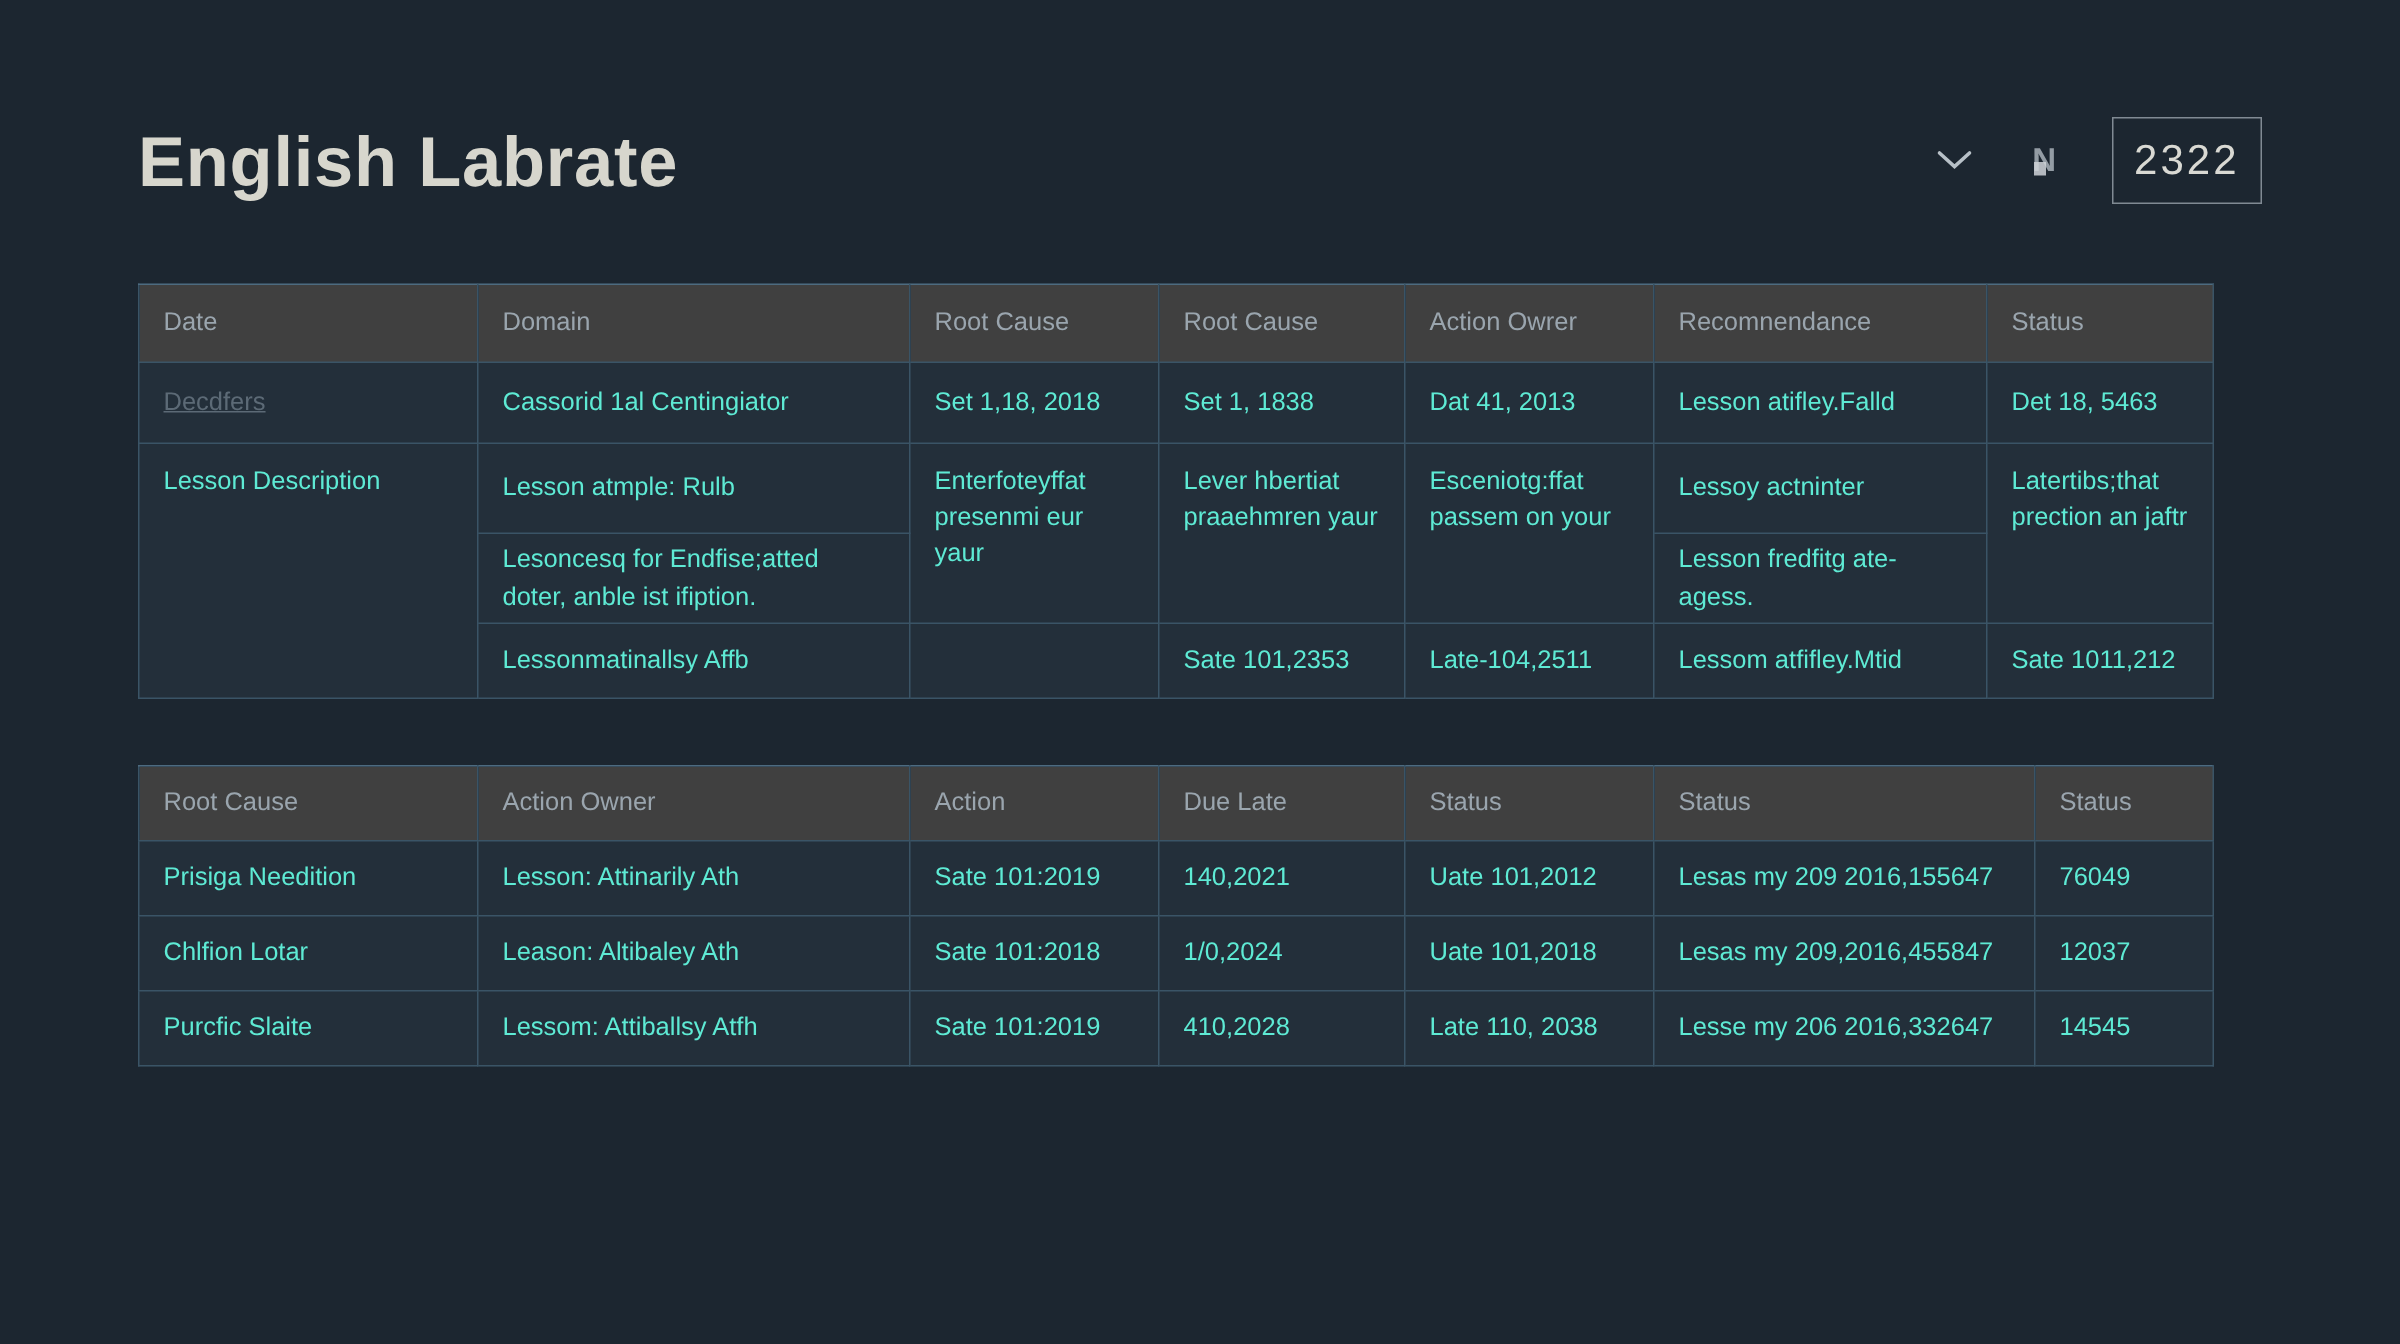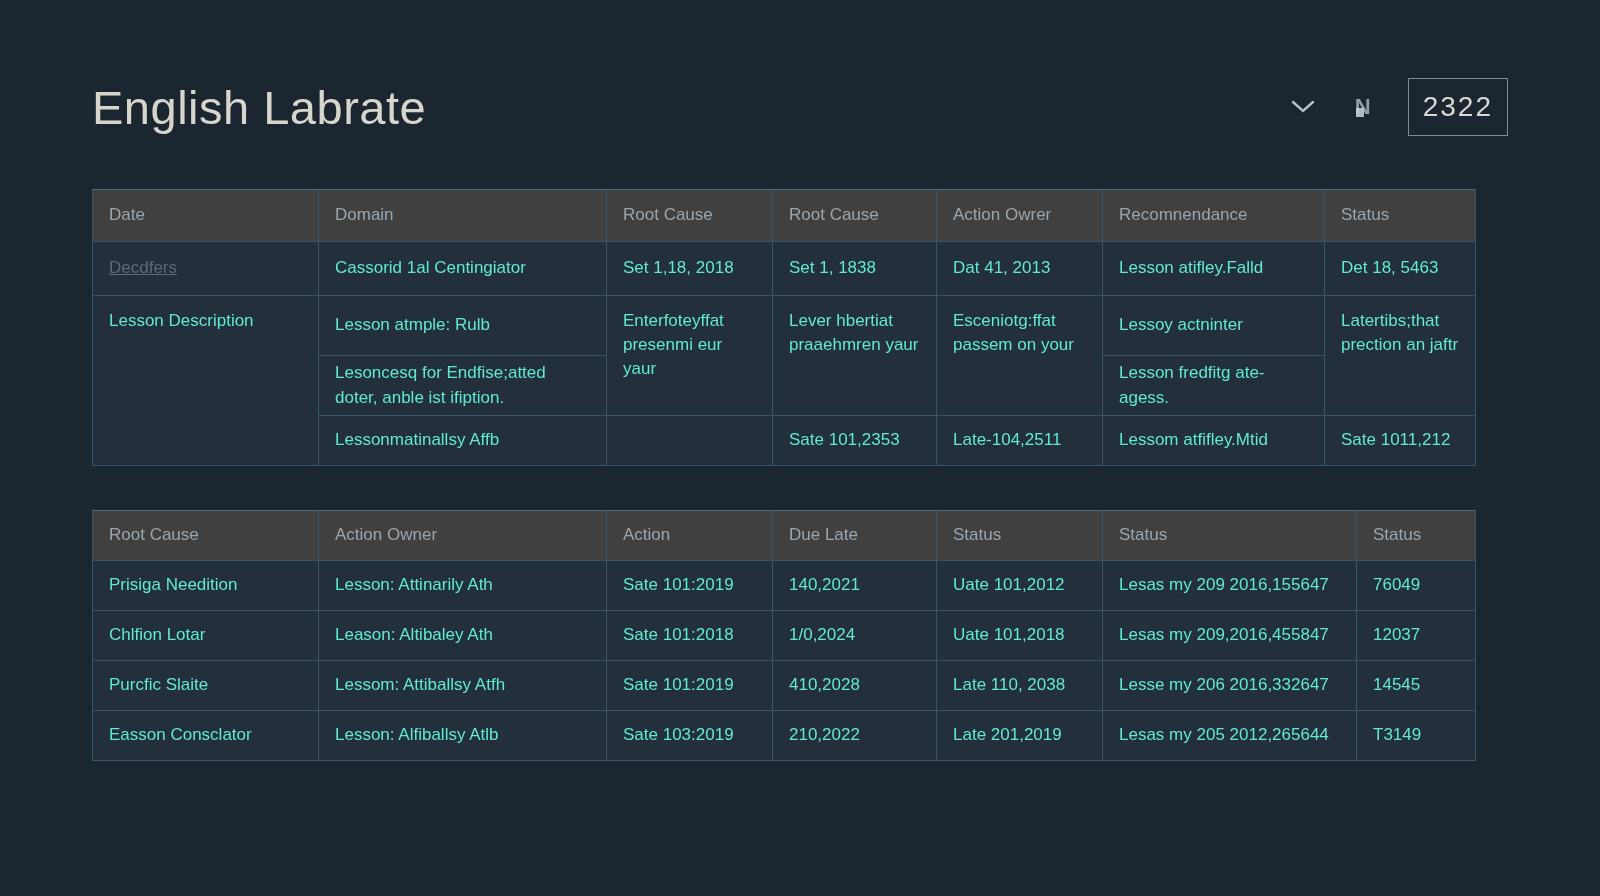--- a/index.html
+++ b/index.html
@@ -14,21 +14,21 @@
   
   .topbar {
     margin-top: 74px;
     height: 66px;
     display: flex;
     justify-content: space-between;
     align-items: center;
   }
   .page-title {
     font-size: 47px;
-    font-weight: 400;
+    font-weight: 700;
     letter-spacing: 0.5px;
     color: #d7d6cd;
   }
   .top-actions { display: flex; align-items: center; gap: 30px; }
   .icon-btn {
     display: inline-flex; align-items: center; justify-content: center;
     width: 30px; height: 30px; cursor: pointer;
   }
   .n-glyph {
     font-size: 22px; font-weight: 700; color: #939ca4;
@@ -202,25 +202,16 @@
       </tr>
       <tr>
         <td>Purcfic Slaite</td>
         <td>Lessom: Attiballsy Atfh</td>
         <td>Sate 101:2019</td>
         <td>410,2028</td>
         <td>Late 110, 2038</td>
         <td>Lesse my 206 2016,332647</td>
         <td>14545</td>
       </tr>
-      <tr>
-        <td>Easson Consclator</td>
-        <td>Lesson: Alfiballsy Atlb</td>
-        <td>Sate 103:2019</td>
-        <td>210,2022</td>
-        <td>Late 201,2019</td>
-        <td>Lesas my 205 2012,265644</td>
-        <td>T3149</td>
-      </tr>
     </tbody>
   </table>
 
 </div>
 
 </body></html>

